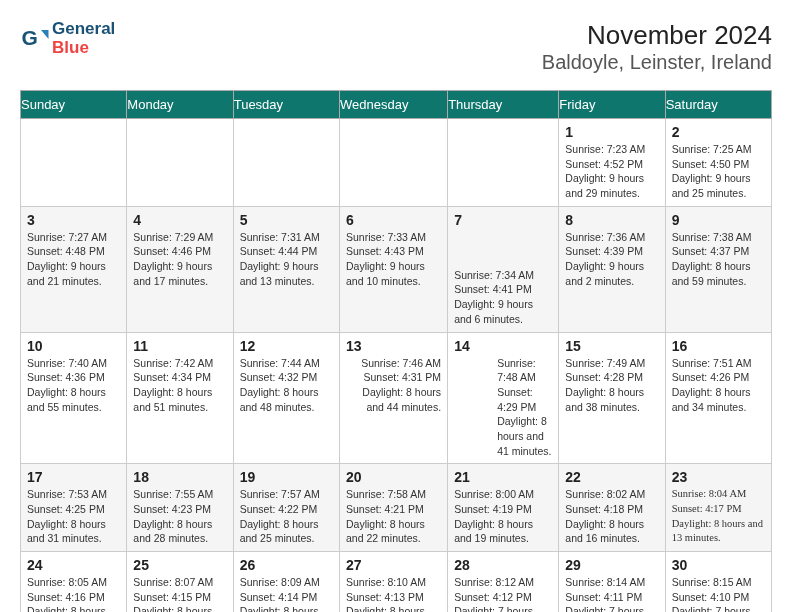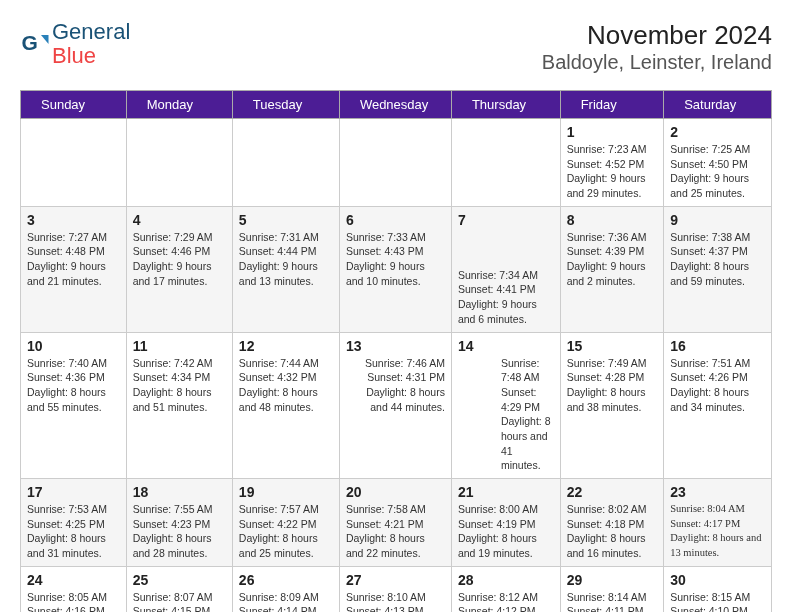--- a/index.html
+++ b/index.html
@@ -1,27 +1,27 @@
 <!DOCTYPE html>
 <html><head>
   <meta charset="utf-8">
   <style>
     * { box-sizing: border-box; margin: 0; padding: 0; }
     body { font-family: Arial, sans-serif; background: #fff; width: 792px; min-height: 612px; }
     .page { width: 792px; padding: 20px; }
     .header { display: flex; justify-content: space-between; align-items: flex-start; margin-bottom: 16px; }
     .logo { display: flex; align-items: center; }
-    .logo-text { font-size: 22px; font-weight: normal; color: #1a5276; line-height: 1.1; }
+    .logo-text { font-size: 17px; font-weight: bold; color: #1a5276; line-height: 1.1; }
     .logo-text span { color: #2980b9; }
     .logo-icon { width: 30px; height: 30px; margin-right: 2px; }
     .title-block { text-align: right; }
     .month-title { font-size: 26px; font-weight: 300; color: #222; }
     .subtitle { font-size: 20px; color: #555; }
     .calendar { width: 100%; border-collapse: collapse; }
-    .calendar th { background: #4c1d95; color: #fff; text-align: left; padding: 6px 20px; font-size: 13px; font-weight: normal; border: 1px solid #aaa; margin-left: 27px; }
+    .calendar th { background: #0f766e; color: #fff; text-align: left; padding: 6px 0; font-size: 13px; font-weight: normal; border: 1px solid #aaa; margin-left: 27px; }
     .calendar td { border: 1px solid #ccc; vertical-align: top; padding: 5px 6px; width: 113px; min-height: 80px; font-size: 11px; color: #333; background: #fff; }
     .calendar tr:nth-child(even) td { background: #f5f5f5; }
     .calendar td.empty { background: #fff; }
     .day-num { font-size: 14px; font-weight: bold; color: #222; display: block; margin-bottom: 2px; }
     .day-info { font-size: 10.5px; color: #333; line-height: 1.4; }
   </style>
 </head>
 <body>
 
 <div class="page">

